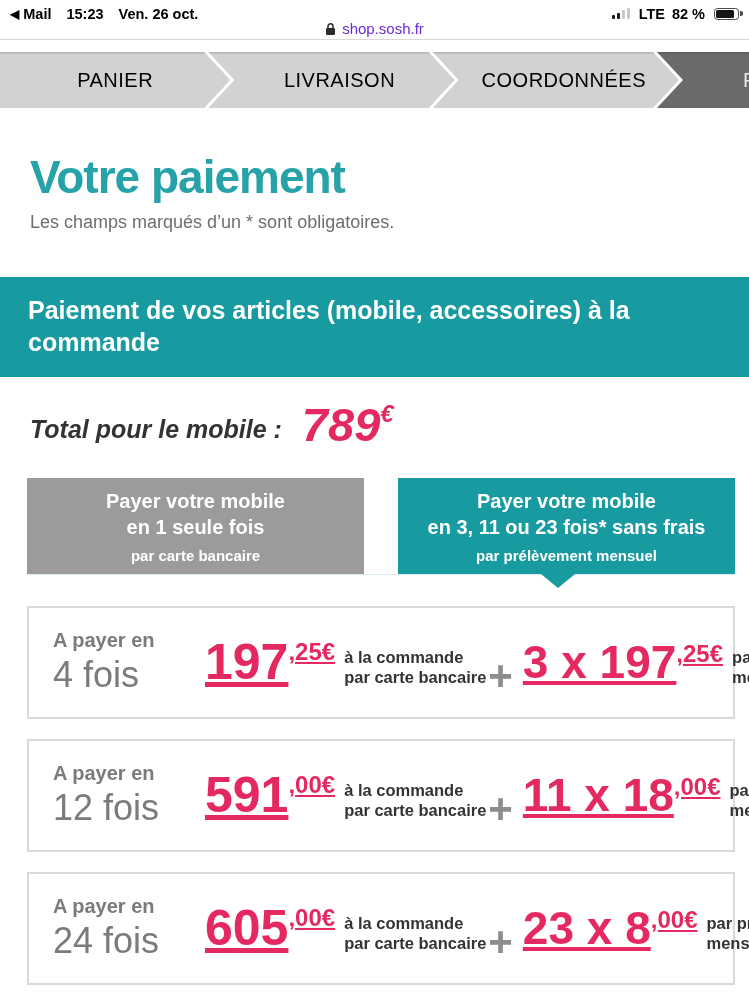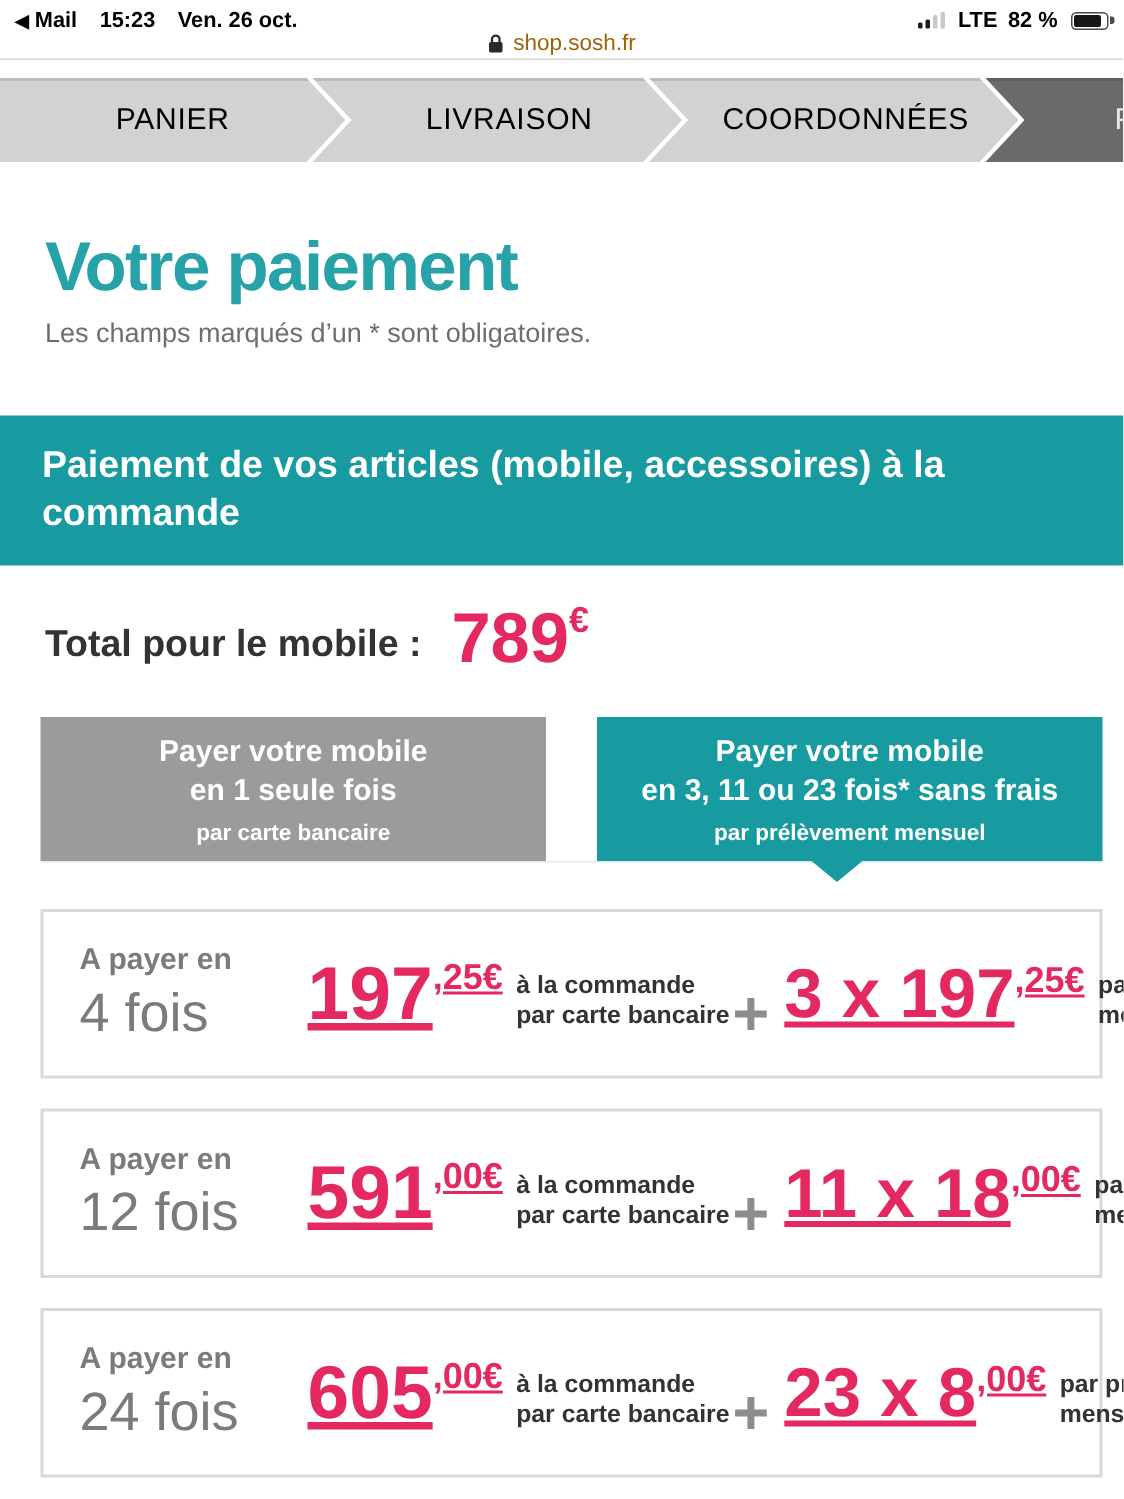--- a/index.html
+++ b/index.html
@@ -14,21 +14,21 @@
   .sb-back .tri { font-size:12px; }
   .sb-right { display:flex; align-items:center; gap:7px; }
   .sigbars { display:flex; align-items:flex-end; gap:2px; height:11px; margin-right:2px; }
   .sigbars i { display:block; width:3px; border-radius:1px; background:#1c1c1c; }
   .sigbars i:nth-child(1){height:4px;} .sigbars i:nth-child(2){height:6.5px;}
   .sigbars i:nth-child(3){height:9px; background:#c9c9c9;} .sigbars i:nth-child(4){height:11px; background:#c9c9c9;}
   .battery { position:relative; width:25px; height:12px; border:1.5px solid #4a4a4a; border-radius:3.5px; margin-left:2px; }
   .battery .fill { position:absolute; left:1px; top:1px; bottom:1px; width:80%; background:#161616; border-radius:1.5px; }
   .battery .tip { position:absolute; right:-4.5px; top:2.5px; width:2.5px; height:4.5px; background:#4a4a4a; border-radius:0 2px 2px 0; }
   .urlrow { display:flex; justify-content:center; align-items:center; gap:6px;
-            height:18px; padding-bottom:4px; border-bottom:1px solid #d8d8d8; font-size:15px; color:#a16207; }
+            height:18px; padding-bottom:4px; border-bottom:1px solid #d8d8d8; font-size:15px; color:#6d28d9; }
 
   
   .crumbs { display:flex; height:56px; margin-top:12px; }
   .step { flex:1 1 0; display:flex; align-items:center; justify-content:center;
           background:#d2d2d2; color:#000000; font-size:20px; letter-spacing:0.5px;
           box-shadow: inset 0 2px 0 rgba(0,0,0,0.10); }
   .step.first { clip-path: polygon(0 0, calc(100% - 26px) 0, 100% 50%, calc(100% - 26px) 100%, 0 100%); }
   .step.mid   { margin-left:-22px; padding-left:16px;
                 clip-path: polygon(0 0, calc(100% - 26px) 0, 100% 50%, calc(100% - 26px) 100%, 0 100%, 26px 50%); }
   .step.last  { margin-left:-22px; flex:0 0 92px; background:#6a6a6a; color:#e8e8e8;
@@ -36,21 +36,21 @@
                 clip-path: polygon(0 0, 100% 0, 100% 100%, 0 100%, 26px 50%); }
 
   
   .pagehead { padding:42px 30px 0 30px; }
   .title { font-size:46px; font-weight:bold; color:#26a2a8; letter-spacing:-1px; }
   .subtitle { margin-top:8px; font-size:18px; color:#6e6e6e; }
 
   .banner { margin-top:44px; background:#179aa0; color:#fff; padding:17px 28px 19px 28px; }
   .banner .txt { font-size:25px; font-weight:bold; line-height:1.28; max-width:665px; }
 
-  .totalrow { display:flex; align-items:center; margin:24px 0 0 30px; }
+  .totalrow { display:flex; align-items:center; margin:24px 0 0 30px;font-style:italic; }
   .totalrow .lbl { font-size:25px; font-weight:bold; color:#333; padding-top:10px; }
   .totalprice { margin-left:20px; font-weight:bold; color:#e3295f; display:inline-flex; align-items:flex-start; }
   .totalprice .int { font-size:47px; line-height:1; }
   .totalprice .cur { font-size:24px; line-height:1; margin-top:1px; }
 
   
   .tabs { position:relative; display:flex; margin:30px 14px 0 27px; height:96px;gap:34px; }
   .tab { flex:1 1 0; display:flex; flex-direction:column; align-items:center; justify-content:center;
          color:#fff; text-align:center; cursor:pointer; }
   .tab.gray { background:#9b9b9b; }

